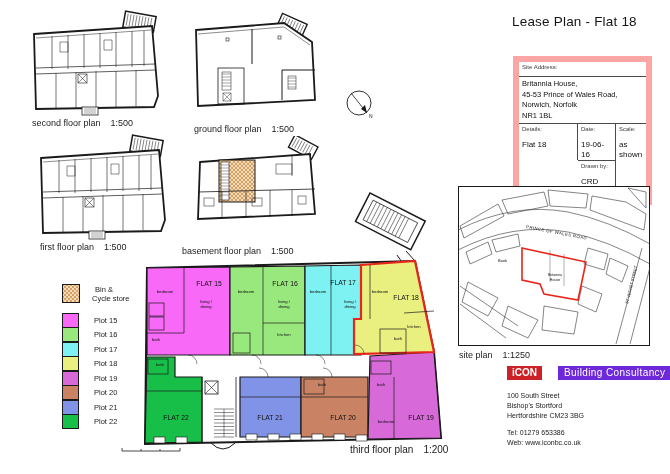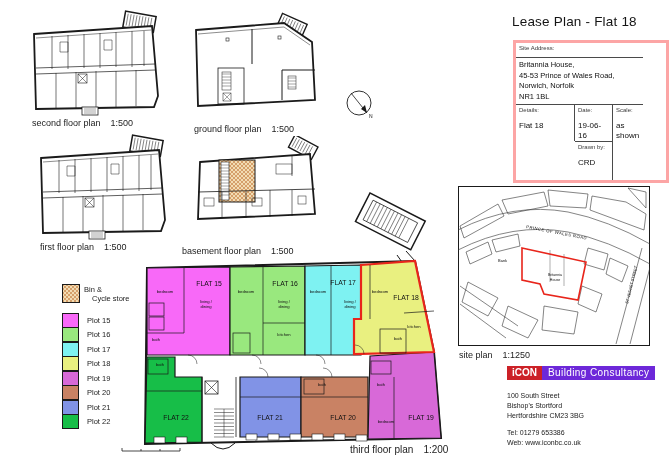--- a/index.html
+++ b/index.html
@@ -5,33 +5,33 @@
   html,body{margin:0;padding:0;background:#fff;}
   .canvas{position:relative;width:670px;height:474px;background:#fff;overflow:hidden;
           font-family:"Liberation Sans", sans-serif;color:#1a1a1a;}
   .abs{position:absolute;}
   .caption{font-size:9px;color:#1c1c1c;white-space:nowrap;}
   .caption .cap-scale{margin-left:10px;}
   .caption-lg{font-size:10px;}
   
   .legend-row{position:absolute;left:62px;display:flex;align-items:center;}
   .legend-swatch{width:15px;height:13px;border:1px solid #1a1a1a;flex:0 0 auto;}
-  .legend-label{margin-left:8px;font-size:7.5px;color:#1c1c1c;white-space:nowrap;}
+  .legend-label{margin-left:15px;font-size:7.5px;color:#1c1c1c;white-space:nowrap;}
   
   .page-title{font-size:13.5px;color:#141414;letter-spacing:.2px;white-space:nowrap;}
-  .tb{position:absolute;left:513px;top:40px;width:127px;height:137px;border:3px solid #fca5a5;padding-left:23px;}
+  .tb{position:absolute;left:513px;top:56px;width:127px;height:137px;border:6px solid #fca5a5;}
   .tb .cell{position:absolute;box-sizing:border-box;padding:2px 3px;}
   .tb .hdr{font-size:6px;color:#3a3a3a;}
   .tb .val{font-size:8px;color:#111;margin-top:8px;line-height:10px;}
   .bb{border-bottom:1px solid #4a4a4a;}
   .br{border-right:1px solid #4a4a4a;}
   .bt{border-top:1px solid #4a4a4a;}
   .addr-line{font-size:7.5px;line-height:10.5px;color:#111;}
   
-  .logo{position:absolute;left:507px;top:366px;display:flex;}
+  .logo{position:absolute;left:507px;top:366px;display:flex;gap:16px;}
   .logo-red{color:#fff;font-size:10px;font-weight:bold;padding:1px 5px 2px 5px;}
   .logo-gray{color:#fff;font-size:10px;padding:1px 6px 2px 6px;letter-spacing:.4px;white-space:nowrap;}
   .contact{position:absolute;left:507px;top:391px;font-size:7px;line-height:10px;color:#222;}
   .contact .gap{height:7px;}
   svg text{font-family:"Liberation Sans", sans-serif;fill:#111;}
 </style>
 </head>
 <body>
 
 <div class="canvas">
@@ -133,21 +133,21 @@
   <div class="abs caption" style="left:182px;top:246px">
     <span>basement floor plan</span><span class="cap-scale">1:500</span>
   </div>
 
   <div class="abs" style="left:62px;top:284px;width:16px;height:17px;border:1px solid #1a1a1a">
     <svg width="16" height="17">
         <rect width="16" height="17" fill="url(#hatch)"></rect>
       </svg>
   </div>
   <div class="abs" style="left:84px;top:285px">
-    <div class="legend-label" style="margin-left:0">Bin &amp;</div>
+    <div class="legend-label" style="margin-left:11px">Bin &amp;</div>
     <div class="legend-label" style="margin-left:8px">Cycle store</div>
   </div>
 
   <div class="legend-row" style="top:313px">
     <span class="legend-swatch" style="background-color: rgb(248, 105, 248);"></span>
     <span class="legend-label">Plot 15</span>
   </div>
   <div class="legend-row" style="top:327px">
     <span class="legend-swatch" style="background-color: rgb(153, 232, 126);"></span>
     <span class="legend-label">Plot 16</span>

